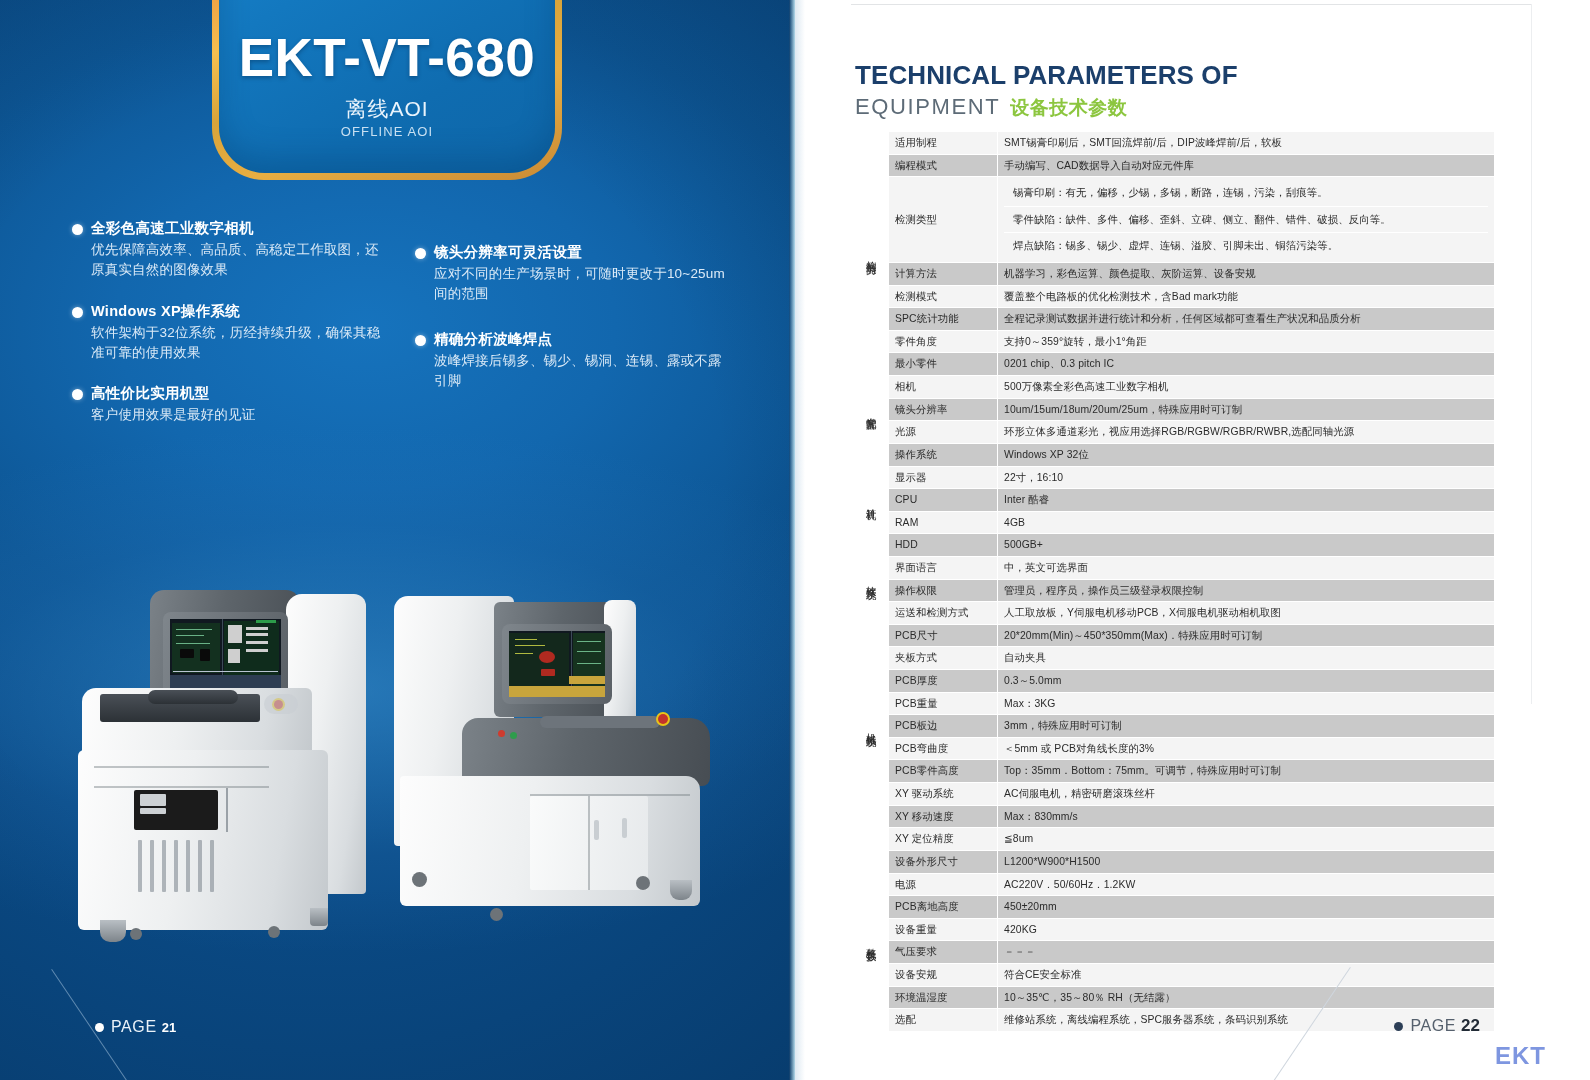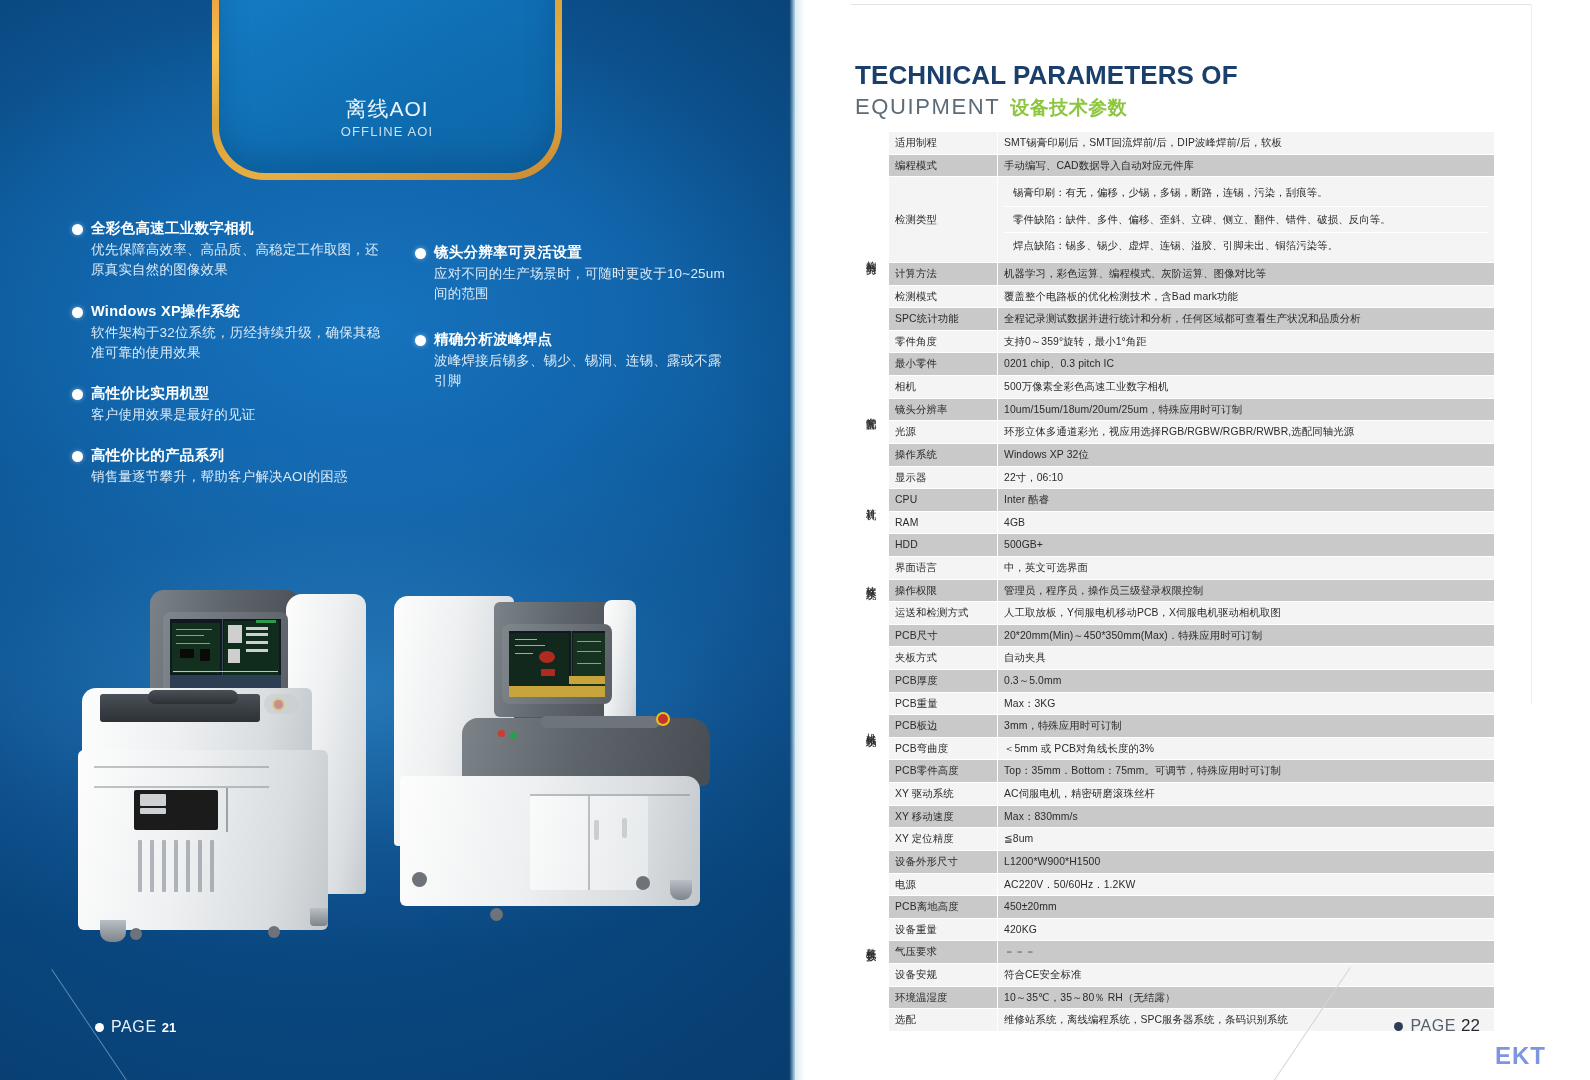--- a/index.html
+++ b/index.html
@@ -145,40 +145,41 @@
   td.val{padding-left:9px;color:#232323;}
   tr.odd td.key, tr.odd td.val{background:#f4f4f4;}
   tr.even td.key, tr.even td.val{background:#c9c9c9;}
   td.multi{padding:0;}
   td.multi .ln{padding:5px 6px 5px 9px;background:#f4f4f4;}
   td.multi .ln + .ln{border-top:1px solid #ffffff;}
 
   .footer-right{position:absolute;right:110px;bottom:44px;display:flex;align-items:center;}
   .footer-right .pdot{width:9px;height:9px;border-radius:50%;background:#2c3e56;margin-right:7px;}
   .footer-right .ptxt{color:#55606d;font-size:16px;letter-spacing:.6px;}
-  .footer-right .pnum{color:#222b36;font-size:17px;font-weight:normal;margin-left:5px;}
+  .footer-right .pnum{color:#222b36;font-size:17px;font-weight:bold;margin-left:5px;}
   .brand{position:absolute;right:44px;bottom:10px;color:#7e96e0;font-size:24px;font-weight:bold;letter-spacing:1px;}
   .diag-right{
     position:absolute;right:240px;bottom:-38px;width:150px;height:150px;
     border-top:1.5px solid #cfd6de;
     transform:rotate(-56deg);transform-origin:right top;
   }
 </style>
 </head>
 <body>
 
 <div class="spread">
 
   <div class="left-page">
     <div class="lp-glow"></div>
     <div class="lp-vignette"></div>
 
     <div class="badge-wrap">
       <div class="badge-border"></div>
       <div class="badge-inner">
+        <div class="badge-title">EKT-VT-680</div>
         <div class="badge-sub1">离线AOI</div>
         <div class="badge-sub2">OFFLINE AOI</div>
       </div>
     </div>
 
     <div class="features">
       <div class="fcol">
         <div class="feat">
           <div class="fdot"></div>
           <div class="ftxt">
@@ -191,27 +192,20 @@
           <div class="ftxt">
             <div class="fhead">Windows XP操作系统</div>
             <div class="fbody">软件架构于32位系统，历经持续升级，确保其稳准可靠的使用效果</div>
           </div>
         </div>
         <div class="feat">
           <div class="fdot"></div>
           <div class="ftxt">
             <div class="fhead">高性价比实用机型</div>
             <div class="fbody">客户使用效果是最好的见证</div>
-          </div>
-        </div>
-        <div class="feat">
-          <div class="fdot"></div>
-          <div class="ftxt">
-            <div class="fhead">高性价比的产品系列</div>
-            <div class="fbody">销售量逐节攀升，帮助客户解决AOI的困惑</div>
           </div>
         </div>
       </div>
 
       <div class="fcol">
         <div class="feat" style="margin-top:24px;">
           <div class="fdot"></div>
           <div class="ftxt">
             <div class="fhead">镜头分辨率可灵活设置</div>
             <div class="fbody">应对不同的生产场景时，可随时更改于10~25um间的范围</div>
@@ -353,21 +347,21 @@
           <tr class="odd">
             <td class="key">检测类型</td>
             <td class="val multi">
               <div class="ln">锡膏印刷：有无，偏移，少锡，多锡，断路，连锡，污染，刮痕等。</div>
               <div class="ln">零件缺陷：缺件、多件、偏移、歪斜、立碑、侧立、翻件、错件、破损、反向等。</div>
               <div class="ln">焊点缺陷：锡多、锡少、虚焊、连锡、溢胶、引脚未出、铜箔污染等。</div>
             </td>
           </tr>
           <tr class="even">
             <td class="key">计算方法</td>
-            <td class="val">机器学习，彩色运算、编程模式、灰阶运算、图像对比等</td>
+            <td class="val">机器学习，彩色运算、颜色提取、灰阶运算、设备安规</td>
           </tr>
           <tr class="odd">
             <td class="key">检测模式</td>
             <td class="val">覆盖整个电路板的优化检测技术，含Bad mark功能</td>
           </tr>
           <tr class="even">
             <td class="key">SPC统计功能</td>
             <td class="val">全程记录测试数据并进行统计和分析，任何区域都可查看生产状况和品质分析</td>
           </tr>
           <tr class="odd">
@@ -391,21 +385,21 @@
             <td class="key">光源</td>
             <td class="val">环形立体多通道彩光，视应用选择RGB/RGBW/RGBR/RWBR,选配同轴光源</td>
           </tr>
           <tr class="even">
             <td class="cat" rowspan="5"><span class="vtxt">计算机</span></td>
             <td class="key">操作系统</td>
             <td class="val">Windows XP 32位</td>
           </tr>
           <tr class="odd">
             <td class="key">显示器</td>
-            <td class="val">22寸，06:10</td>
+            <td class="val">22寸，16:10</td>
           </tr>
           <tr class="even">
             <td class="key">CPU</td>
             <td class="val">Inter 酷睿</td>
           </tr>
           <tr class="odd">
             <td class="key">RAM</td>
             <td class="val">4GB</td>
           </tr>
           <tr class="even">

